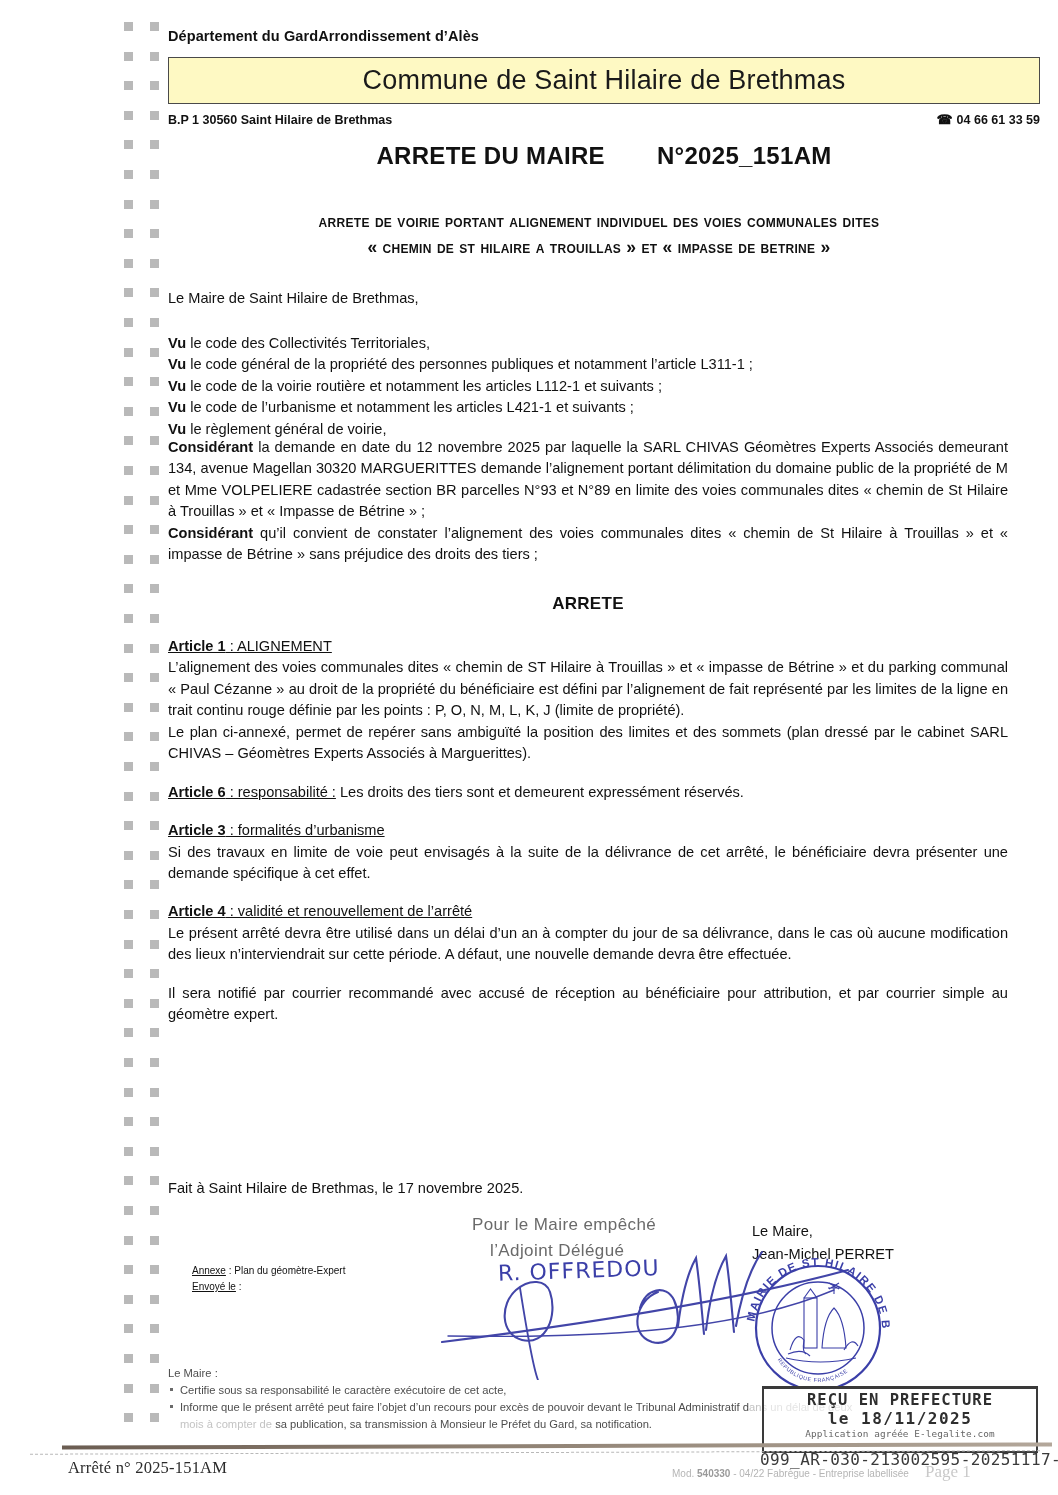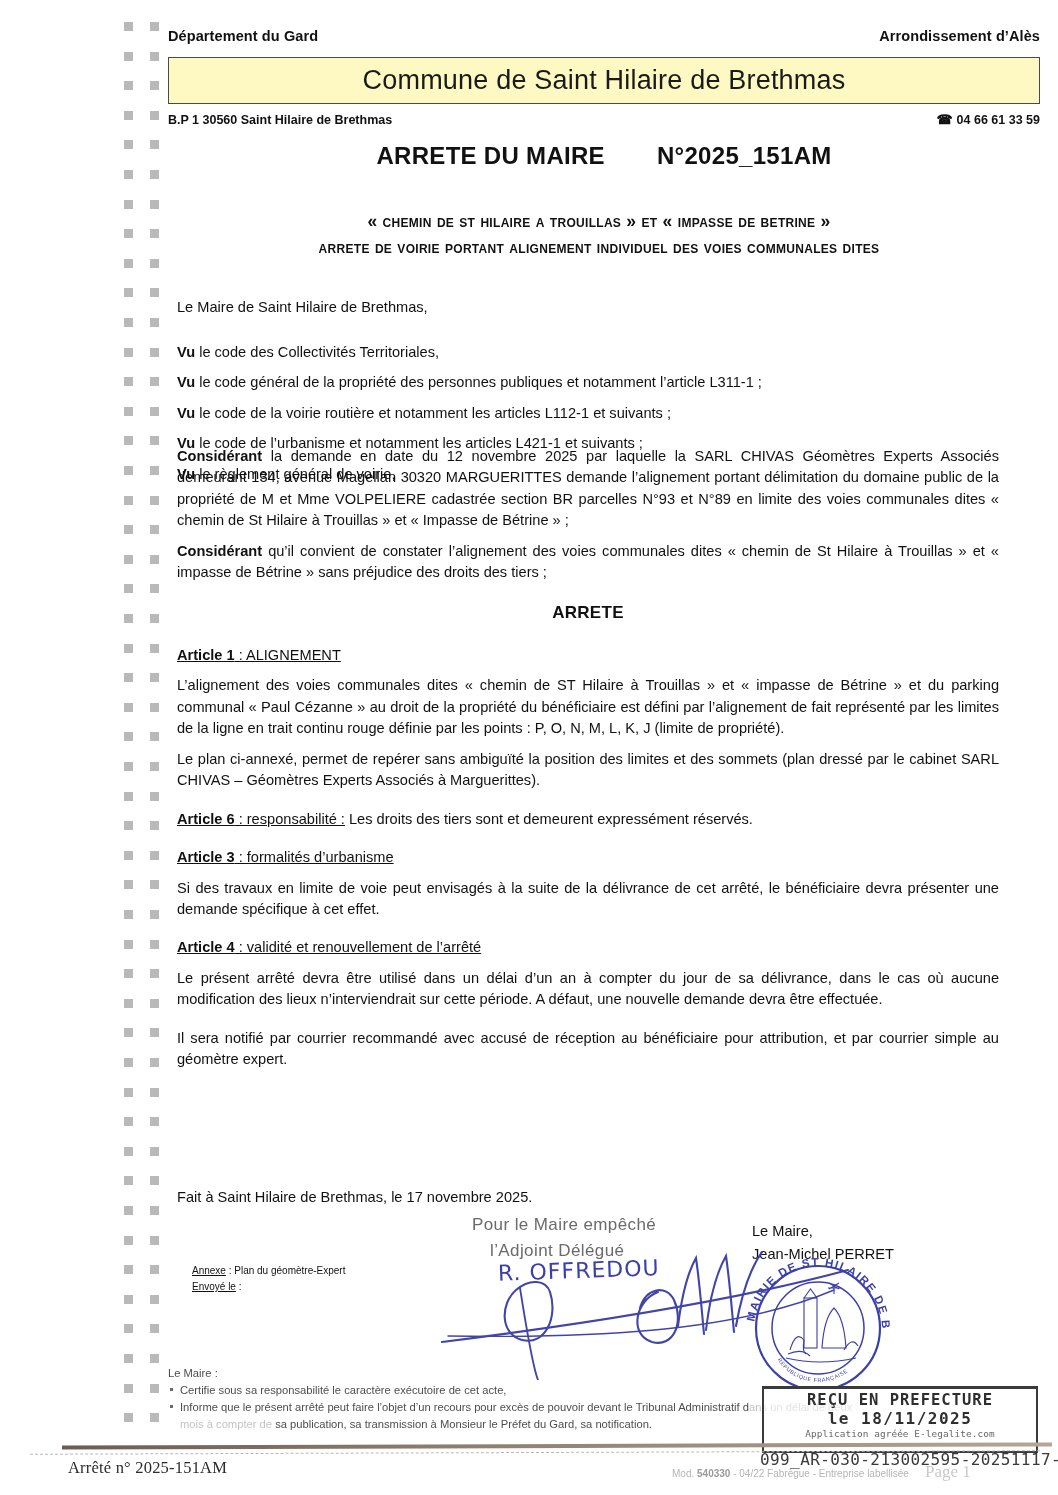--- a/index.html
+++ b/index.html
@@ -36,21 +36,21 @@
     background: #b9b9b9;
   }
 
   
   .hdr-row {
     position: absolute;
     left: 168px;
     right: 18px;
     top: 28px;
     display: flex;
-    justify-content: space-between;
+    justify-content: flex-start;
     align-items: baseline;
     font-size: 14.5px;
     font-weight: bold;
     letter-spacing: .1px;
   }
   .title-box {
     position: absolute;
     left: 168px;
     right: 18px;
     top: 57px;
@@ -109,21 +109,21 @@
   }
 
   
   .body-block {
     position: absolute;
     left: 168px;
     width: 840px;
     font-size: 14.6px;
     line-height: 1.47;
   }
-  .p { margin: 9px; }
+  .p { margin: 0; }
   .just { text-align: justify; }
   .b { font-weight: bold; }
   .u { text-decoration: underline; }
   .center-bold {
     text-align: center;
     font-weight: bold;
     font-size: 17px;
     letter-spacing: .3px;
   }
 
@@ -378,22 +378,22 @@
       <span class="phone-glyph">☎</span>
       <span>04 66 61 33 59</span>
     </span>
   </div>
 
   <div class="arrete-head">
     <span>ARRETE DU MAIRE</span><span class="num">N°2025_151AM</span>
   </div>
 
   <div class="subtitle">
+    <div>Arrete de voirie portant alignement individuel des voies communales dites</div>
     <div>« chemin de St Hilaire a Trouillas » et « impasse de Betrine »</div>
-    <div>Arrete de voirie portant alignement individuel des voies communales dites</div>
   </div>
 
   <div class="body-block" style="top:288px;">
     <p class="p">Le Maire de Saint Hilaire de Brethmas,</p>
   </div>
 
   <div class="body-block" style="top:333px;" id="vu-list">
       <p class="p"><span class="b">Vu</span><span> le code des Collectivités Territoriales,</span></p>
       <p class="p"><span class="b">Vu</span><span> le code général de la propriété des personnes publiques et notamment l’article L311-1 ;</span></p>
       <p class="p"><span class="b">Vu</span><span> le code de la voirie routière et notamment les articles L112-1 et suivants ;</span></p>

